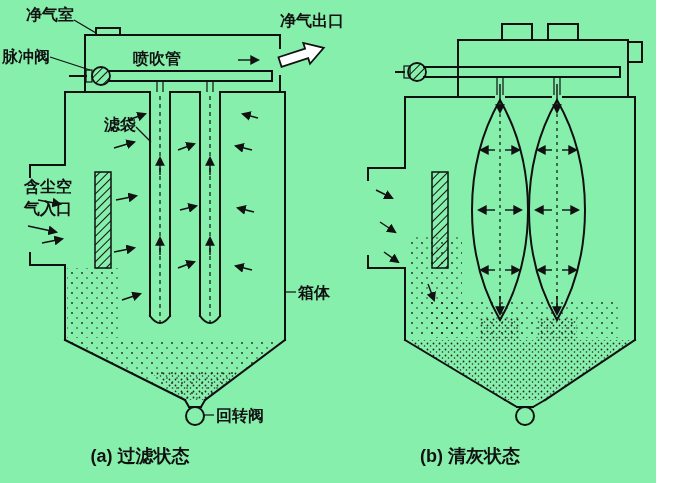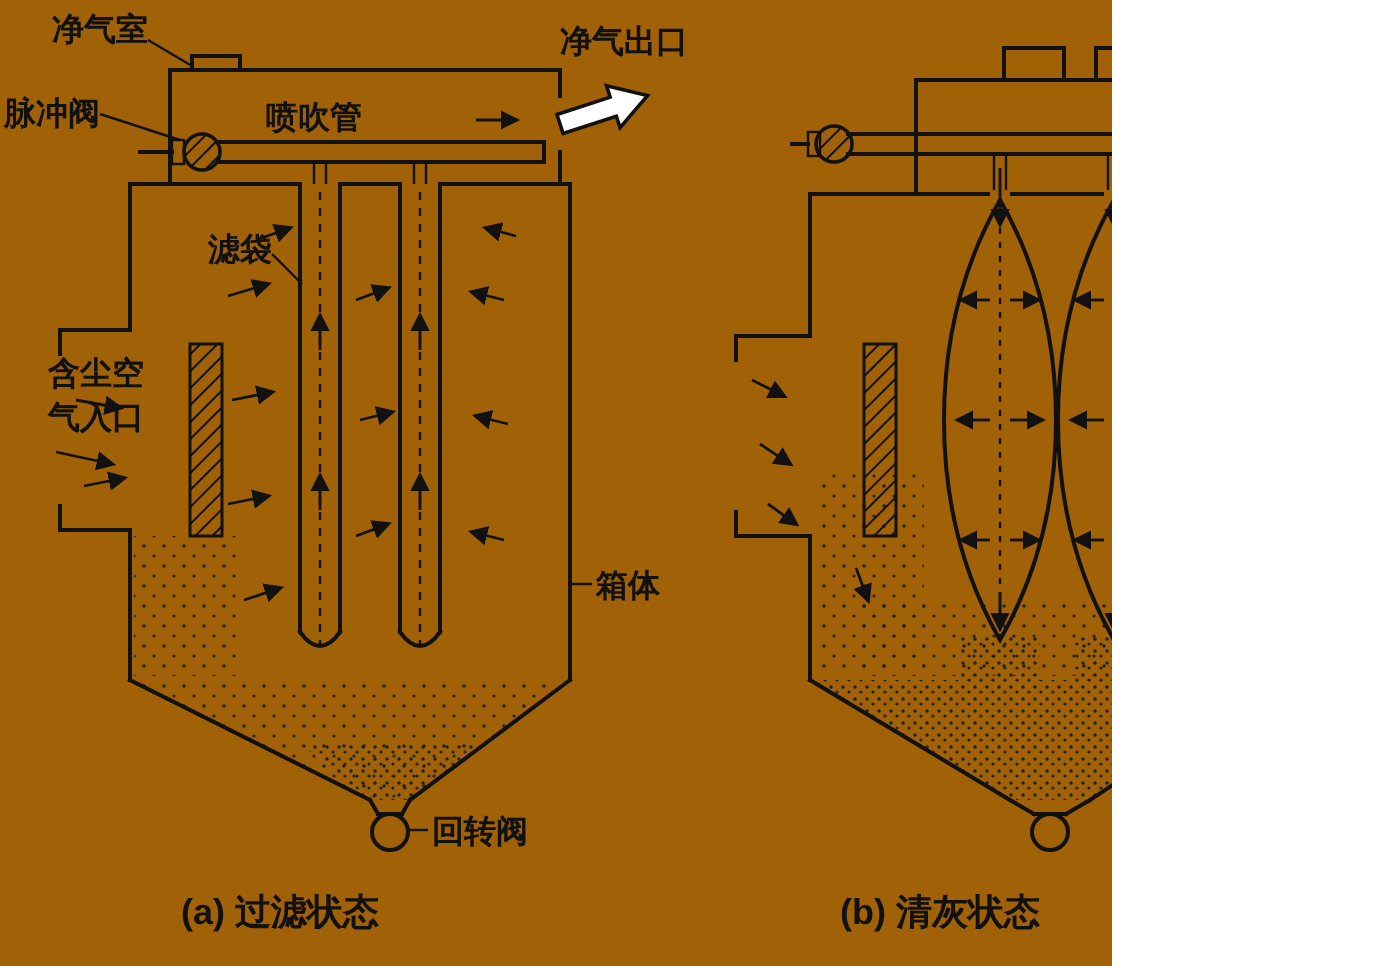--- a/index.html
+++ b/index.html
@@ -1,16 +1,16 @@
 <!DOCTYPE html>
 <html><head>
 <meta charset="utf-8">
 <style>
   html,body{margin:0;padding:0;background:#fff;}
-  .fig{position:relative;width:556px;height:483px;background:#a16207;
+  .fig{position:relative;width:656px;height:483px;background:#86efac;
        font-family:"Liberation Sans",sans-serif;overflow:hidden;}
   svg{position:absolute;left:0;top:0;}
   .ln{stroke:#111;stroke-width:2;fill:none;stroke-linecap:square;}
   .tn{stroke:#111;stroke-width:1.2;fill:none;}
   .fl{stroke:#111;stroke-width:1.4;fill:none;}
   .lbl{font:700 16px "Liberation Sans",sans-serif;fill:#111;}
   .cap{font:700 18px "Liberation Sans",sans-serif;fill:#111;}
 </style>
 </head>
 <body>

